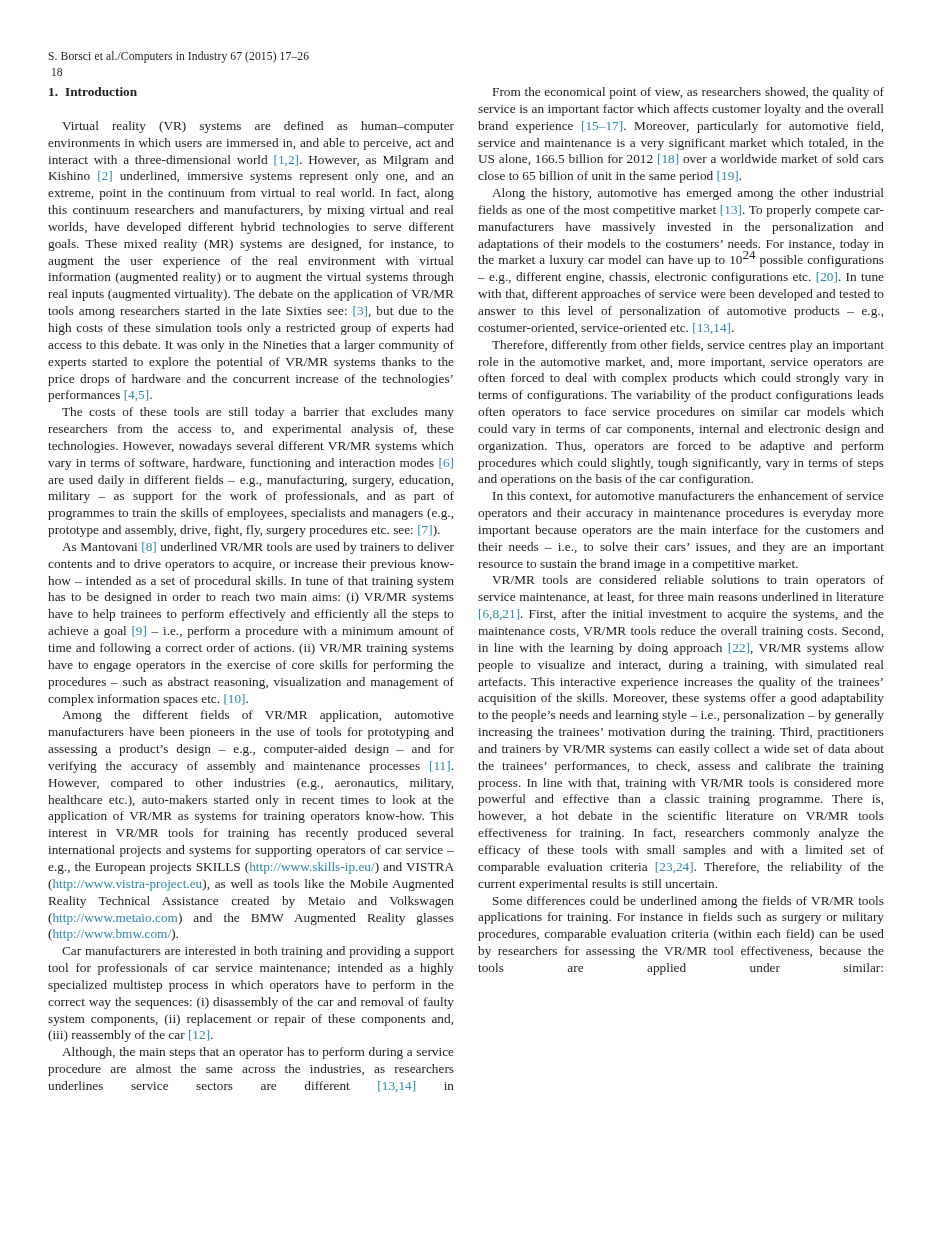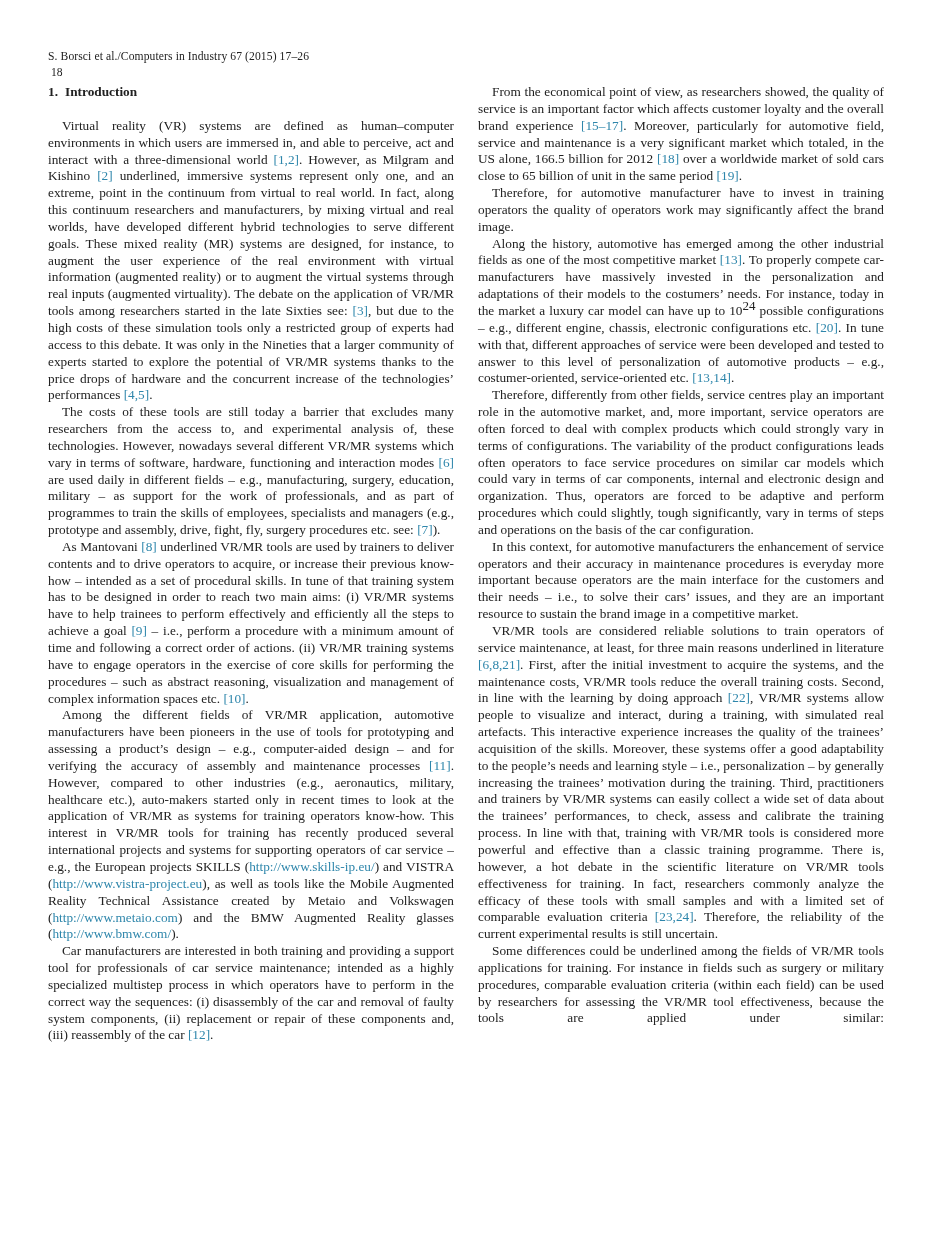--- a/index.html
+++ b/index.html
@@ -61,26 +61,26 @@
 
 <div class="content">
   <div class="col">
     <h2 class="section-heading"><span class="sec-num">1.</span><span>Introduction</span></h2>
     <div>
         <p class="para indent"><span>Virtual reality (VR) systems are defined as human–computer environments in which users are immersed in, and able to perceive, act and interact with a three-dimensional world </span><span class="cite">[1,2]</span><span>. However, as Milgram and Kishino </span><span class="cite">[2]</span><span> underlined, immersive systems represent only one, and an extreme, point in the continuum from virtual to real world. In fact, along this continuum researchers and manufacturers, by mixing virtual and real worlds, have developed different hybrid technologies to serve different goals. These mixed reality (MR) systems are designed, for instance, to augment the user experience of the real environment with virtual information (augmented reality) or to augment the virtual systems through real inputs (augmented virtuality). The debate on the application of VR/MR tools among researchers started in the late Sixties see: </span><span class="cite">[3]</span><span>, but due to the high costs of these simulation tools only a restricted group of experts had access to this debate. It was only in the Nineties that a larger community of experts started to explore the potential of VR/MR systems thanks to the price drops of hardware and the concurrent increase of the technologies’ performances </span><span class="cite">[4,5]</span><span>.</span></p>
         <p class="para indent"><span>The costs of these tools are still today a barrier that excludes many researchers from the access to, and experimental analysis of, these technologies. However, nowadays several different VR/MR systems which vary in terms of software, hardware, functioning and interaction modes </span><span class="cite">[6]</span><span> are used daily in different fields – e.g., manufacturing, surgery, education, military – as support for the work of professionals, and as part of programmes to train the skills of employees, specialists and managers (e.g., prototype and assembly, drive, fight, fly, surgery procedures etc. see: </span><span class="cite">[7]</span><span>).</span></p>
         <p class="para indent"><span>As Mantovani </span><span class="cite">[8]</span><span> underlined VR/MR tools are used by trainers to deliver contents and to drive operators to acquire, or increase their previous know-how – intended as a set of procedural skills. In tune of that training system has to be designed in order to reach two main aims: (i) VR/MR systems have to help trainees to perform effectively and efficiently all the steps to achieve a goal </span><span class="cite">[9]</span><span> – i.e., perform a procedure with a minimum amount of time and following a correct order of actions. (ii) VR/MR training systems have to engage operators in the exercise of core skills for performing the procedures – such as abstract reasoning, visualization and management of complex information spaces etc. </span><span class="cite">[10]</span><span>.</span></p>
         <p class="para indent"><span>Among the different fields of VR/MR application, automotive manufacturers have been pioneers in the use of tools for prototyping and assessing a product’s design – e.g., computer-aided design – and for verifying the accuracy of assembly and maintenance processes </span><span class="cite">[11]</span><span>. However, compared to other industries (e.g., aeronautics, military, healthcare etc.), auto-makers started only in recent times to look at the application of VR/MR as systems for training operators know-how. This interest in VR/MR tools for training has recently produced several international projects and systems for supporting operators of car service – e.g., the European projects SKILLS (</span><span class="cite">http://www.skills-ip.eu/</span><span>) and VISTRA (</span><span class="cite">http://www.vistra-project.eu</span><span>), as well as tools like the Mobile Augmented Reality Technical Assistance created by Metaio and Volkswagen (</span><span class="cite">http://www.metaio.com</span><span>) and the BMW Augmented Reality glasses (</span><span class="cite">http://www.bmw.com/</span><span>).</span></p>
         <p class="para indent"><span>Car manufacturers are interested in both training and providing a support tool for professionals of car service maintenance; intended as a highly specialized multistep process in which operators have to perform in the correct way the sequences: (i) disassembly of the car and removal of faulty system components, (ii) replacement or repair of these components and, (iii) reassembly of the car </span><span class="cite">[12]</span><span>.</span></p>
+        <p class="para indent jlast"><span>Although, the main steps that an operator has to perform during a service procedure are almost the same across the industries, as researchers underlines service sectors are different </span><span class="cite">[13,14]</span><span> in</span></p>
       </div>
   </div>
   <div class="col">
     <div>
         <p class="para indent"><span>From the economical point of view, as researchers showed, the quality of service is an important factor which affects customer loyalty and the overall brand experience </span><span class="cite">[15–17]</span><span>. Moreover, particularly for automotive field, service and maintenance is a very significant market which totaled, in the US alone, 166.5 billion for 2012 </span><span class="cite">[18]</span><span> over a worldwide market of sold cars close to 65 billion of unit in the same period </span><span class="cite">[19]</span><span>.</span></p>
-        <p class="para indent"><span>Therefore, for automotive manufacturer have to invest in training operators the quality of operators work may significantly affect the brand image.</span></p>
         <p class="para indent"><span>Along the history, automotive has emerged among the other industrial fields as one of the most competitive market </span><span class="cite">[13]</span><span>. To properly compete car-manufacturers have massively invested in the personalization and adaptations of their models to the costumers’ needs. For instance, today in the market a luxury car model can have up to 10</span><sup class="sup">24</sup><span> possible configurations – e.g., different engine, chassis, electronic configurations etc. </span><span class="cite">[20]</span><span>. In tune with that, different approaches of service were been developed and tested to answer to this level of personalization of automotive products – e.g., costumer-oriented, service-oriented etc. </span><span class="cite">[13,14]</span><span>.</span></p>
         <p class="para indent"><span>Therefore, differently from other fields, service centres play an important role in the automotive market, and, more important, service operators are often forced to deal with complex products which could strongly vary in terms of configurations. The variability of the product configurations leads often operators to face service procedures on similar car models which could vary in terms of car components, internal and electronic design and organization. Thus, operators are forced to be adaptive and perform procedures which could slightly, tough significantly, vary in terms of steps and operations on the basis of the car configuration.</span></p>
         <p class="para indent"><span>In this context, for automotive manufacturers the enhancement of service operators and their accuracy in maintenance procedures is everyday more important because operators are the main interface for the customers and their needs – i.e., to solve their cars’ issues, and they are an important resource to sustain the brand image in a competitive market.</span></p>
         <p class="para indent"><span>VR/MR tools are considered reliable solutions to train operators of service maintenance, at least, for three main reasons underlined in literature </span><span class="cite">[6,8,21]</span><span>. First, after the initial investment to acquire the systems, and the maintenance costs, VR/MR tools reduce the overall training costs. Second, in line with the learning by doing approach </span><span class="cite">[22]</span><span>, VR/MR systems allow people to visualize and interact, during a training, with simulated real artefacts. This interactive experience increases the quality of the trainees’ acquisition of the skills. Moreover, these systems offer a good adaptability to the people’s needs and learning style – i.e., personalization – by generally increasing the trainees’ motivation during the training. Third, practitioners and trainers by VR/MR systems can easily collect a wide set of data about the trainees’ performances, to check, assess and calibrate the training process. In line with that, training with VR/MR tools is considered more powerful and effective than a classic training programme. There is, however, a hot debate in the scientific literature on VR/MR tools effectiveness for training. In fact, researchers commonly analyze the efficacy of these tools with small samples and with a limited set of comparable evaluation criteria </span><span class="cite">[23,24]</span><span>. Therefore, the reliability of the current experimental results is still uncertain.</span></p>
         <p class="para indent jlast"><span>Some differences could be underlined among the fields of VR/MR tools applications for training. For instance in fields such as surgery or military procedures, comparable evaluation criteria (within each field) can be used by researchers for assessing the VR/MR tool effectiveness, because the tools are applied under similar:</span></p>
       </div>
   </div>
 </div>
 
 </body></html>

